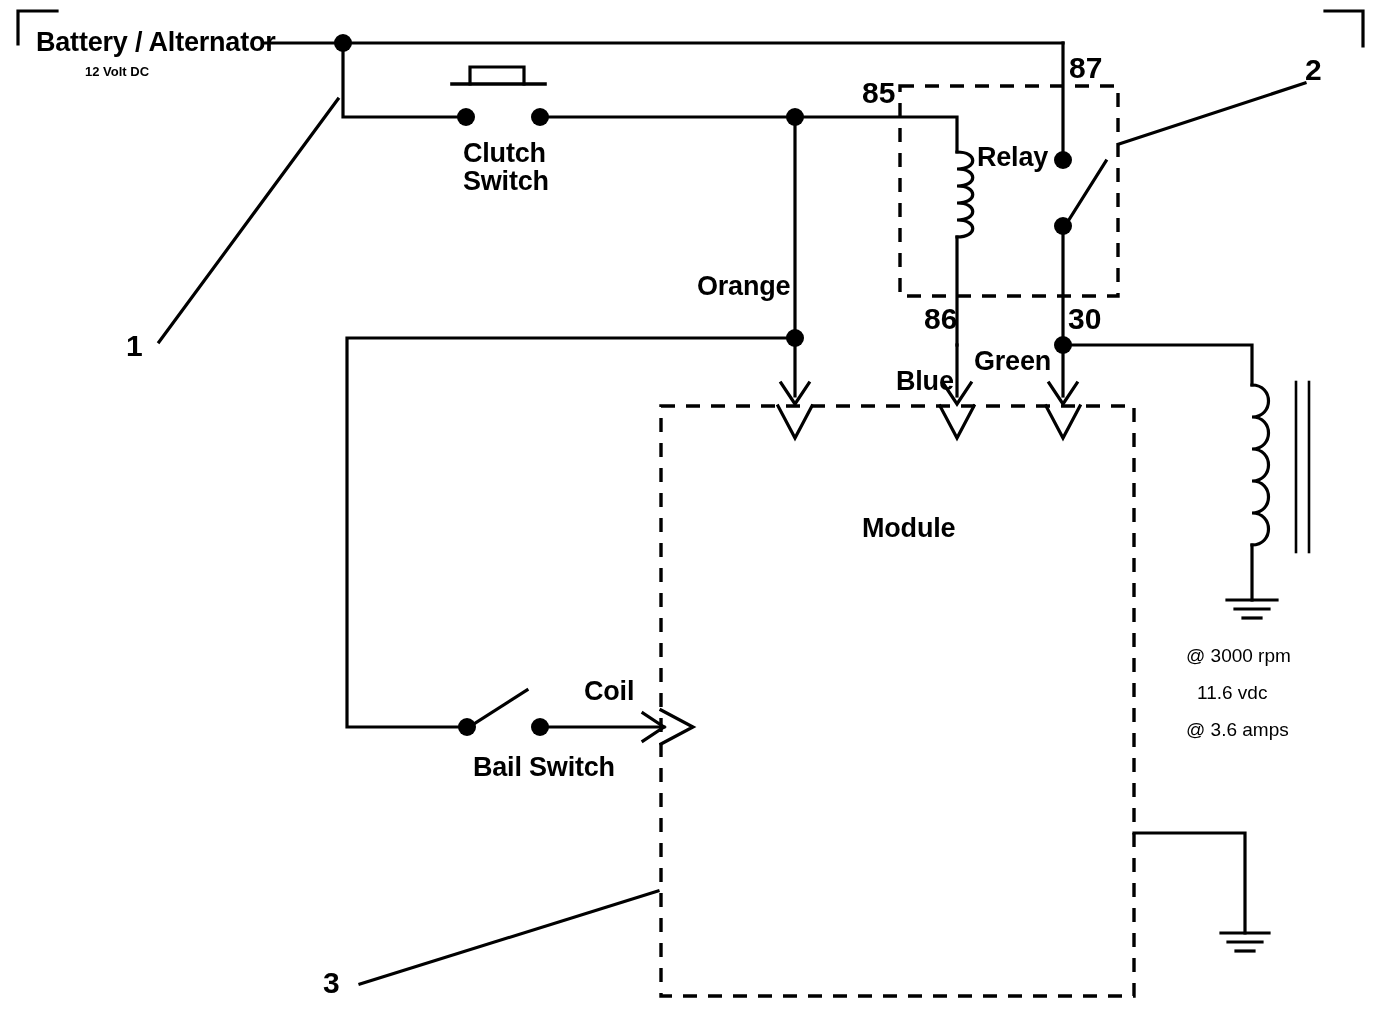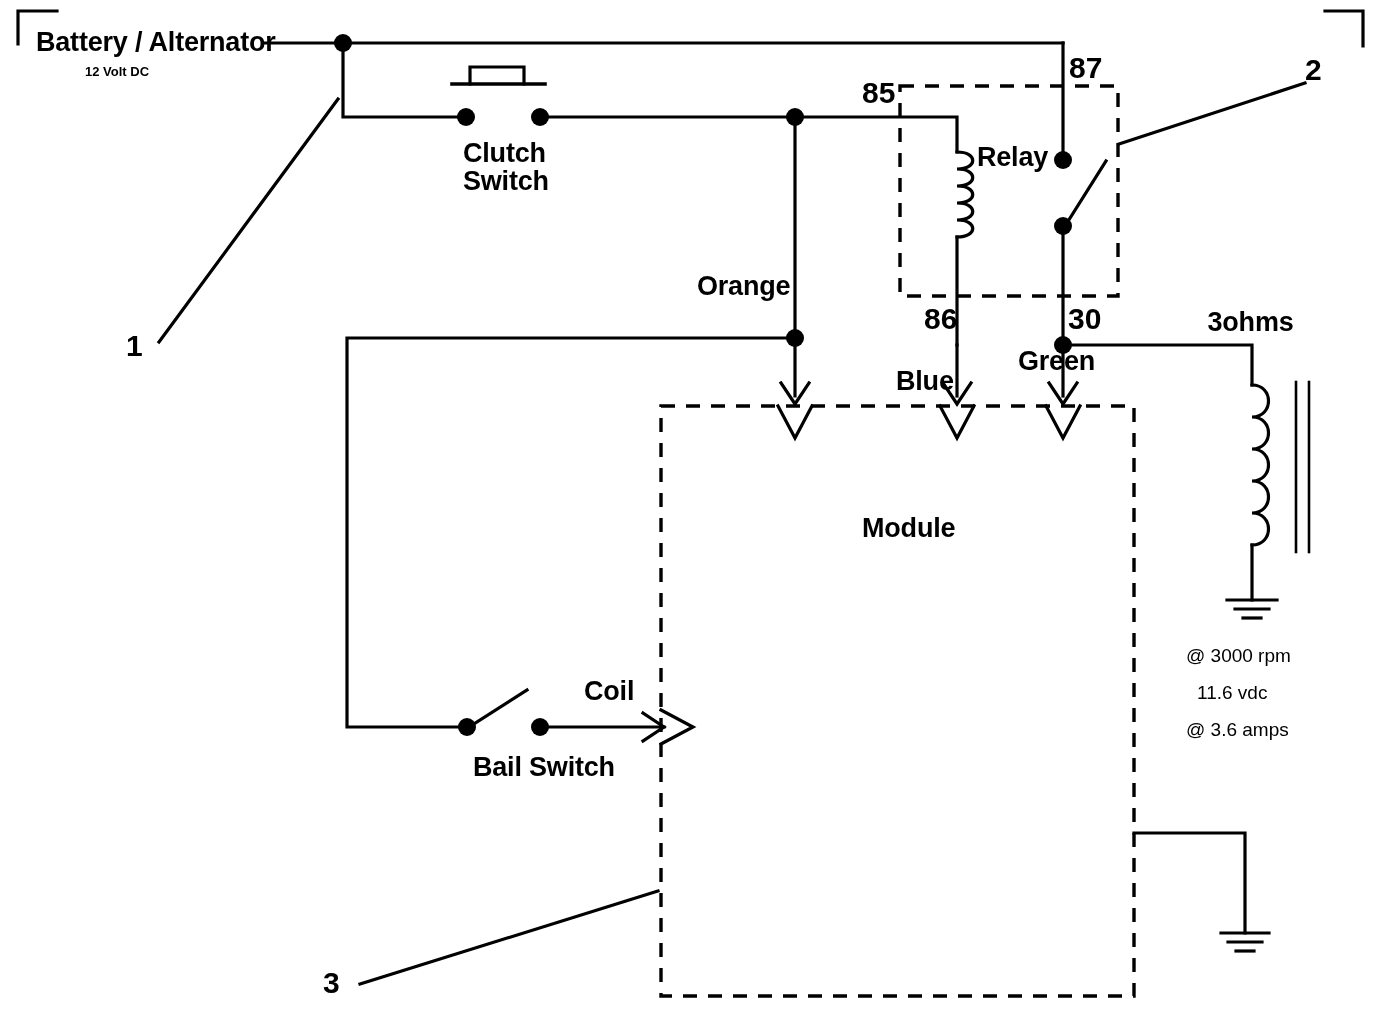--- a/index.html
+++ b/index.html
@@ -233,23 +233,22 @@
   <div class="lbl lbl-term" style="left:1069px; top:52px;">87</div>
 
   <div class="lbl lbl-main" style="left:977px; top:143px;">Relay</div>
 
   <div class="lbl lbl-term" style="left:924px; top:303px;">86</div>
 
   <div class="lbl lbl-term" style="left:1068px; top:303px;">30</div>
 
   <div class="lbl lbl-main" style="left:896px; top:347px;margin-top:20px;">Blue</div>
 
-  <div class="lbl lbl-main" style="left:1018px; top:347px;text-align:right;">Green</div>
-
-  <div class="lbl lbl-main center" style="left:1148px; top:308px; width:205px;">3ohms</div>
+  <div class="lbl lbl-main" style="left:974px; top:347px;text-align:right;">Green</div>
+
 
   <div class="lbl lbl-main" style="left:862px; top:514px;">Module</div>
 
   <div class="lbl lbl-main" style="left:584px; top:677px;">Coil</div>
 
   <div class="lbl lbl-main" style="left:437px; top:753px;margin-left:36px;">Bail Switch</div>
 
   <div class="lbl lbl-spec" style="left:1186px; top:646px;">@ 3000 rpm</div>
   <div class="lbl lbl-spec" style="left:1197px; top:683px;">11.6 vdc</div>
   <div class="lbl lbl-spec" style="left:1186px; top:720px;">@ 3.6 amps</div>

